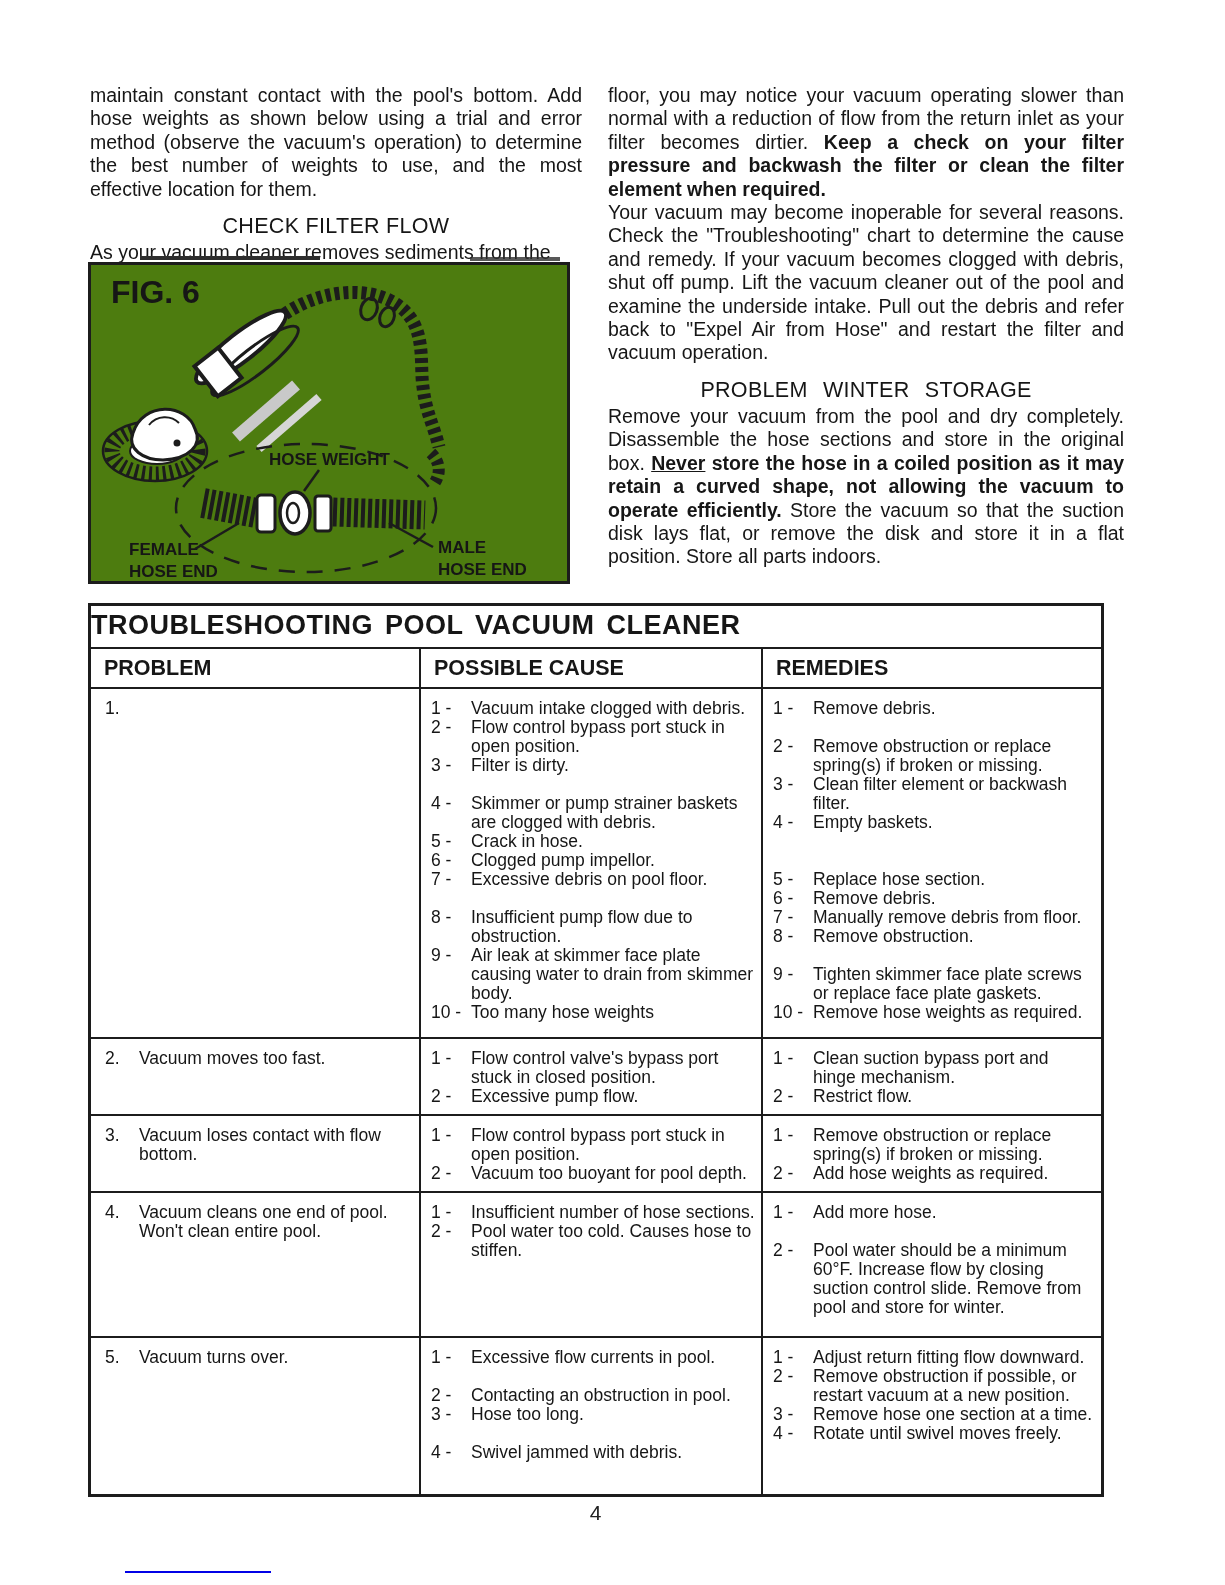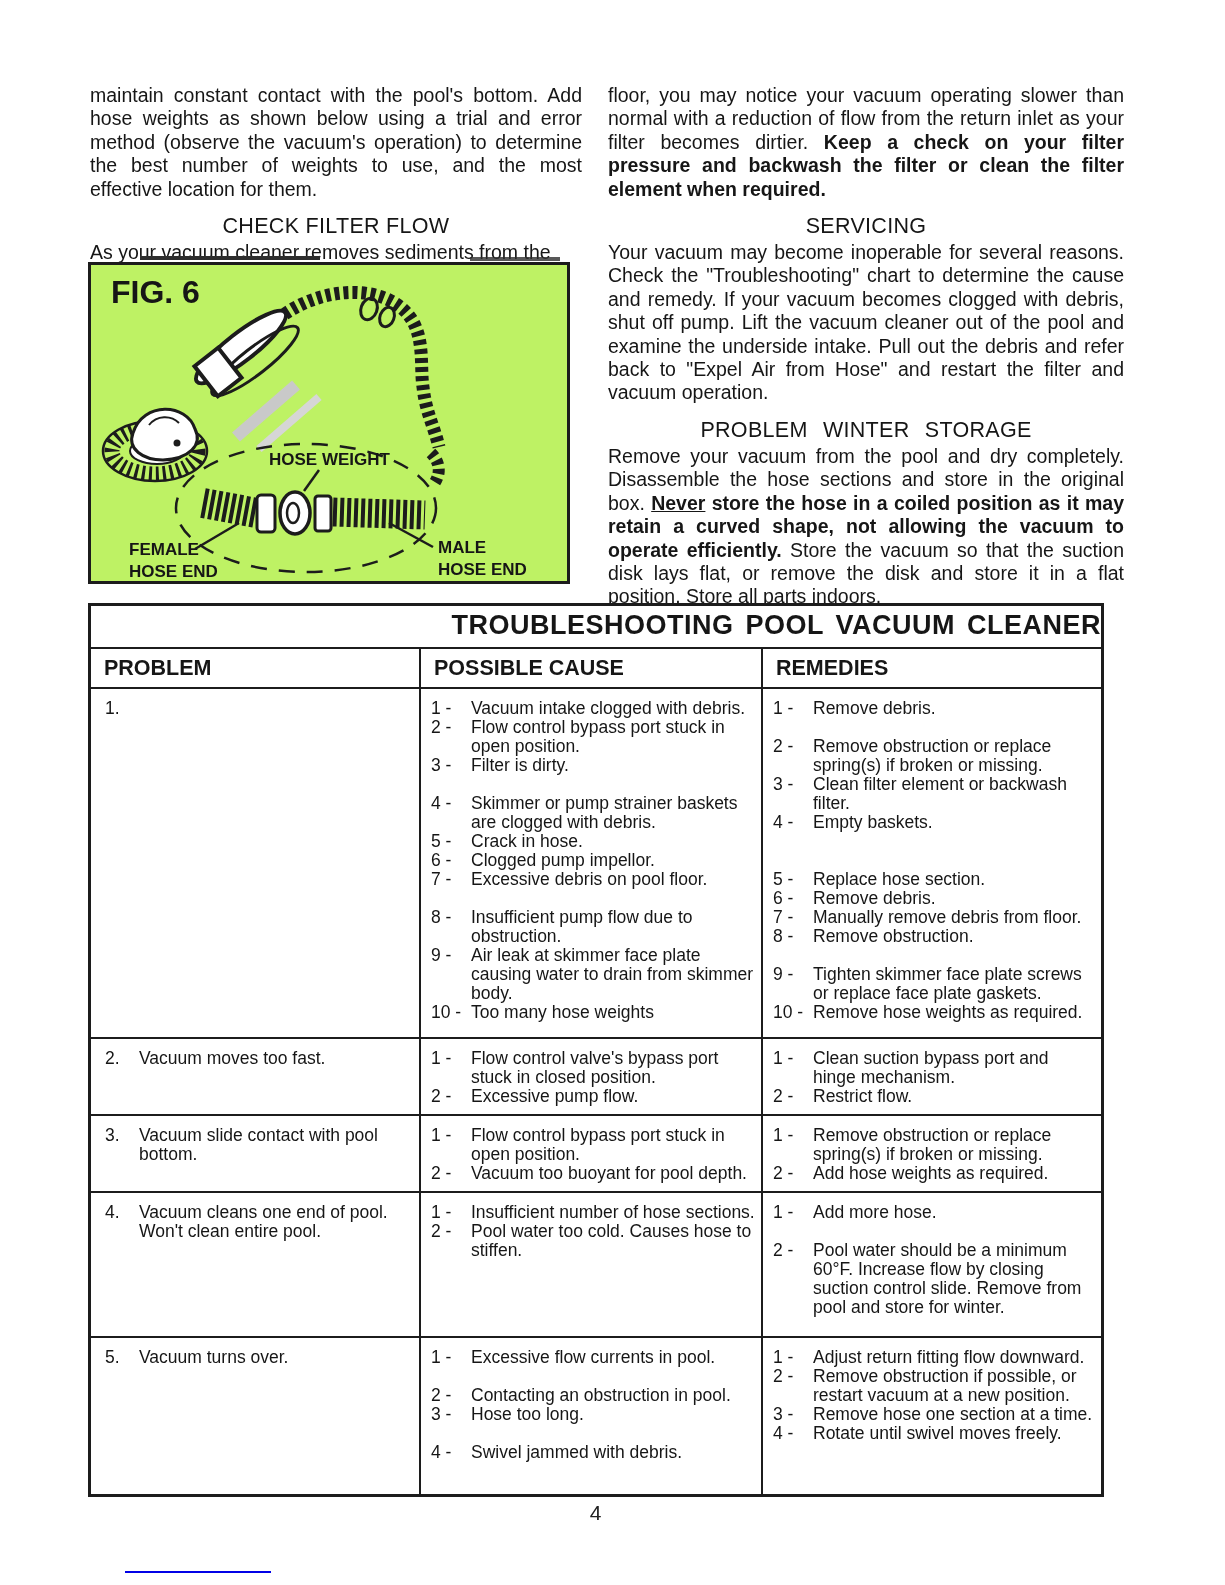--- a/index.html
+++ b/index.html
@@ -19,32 +19,32 @@
     font-weight:400; font-size:21.5px; text-align:center;
     margin:13px 0 2px; letter-spacing:.3px;
   }
   .wide-words { word-spacing:9px; }
   .b { font-weight:700; }
   .bu { font-weight:700; text-decoration:underline; }
 
   
   #figure {
     position:absolute; left:88px; top:262px; width:482px; height:322px;
-    border:3px solid #1c1c1c; background:#bef264; overflow:hidden;
+    border:3px solid #1c1c1c; background:#4d7c0f; overflow:hidden;
   }
   #figure svg { position:absolute; left:0; top:0; }
   .smudge { position:absolute; background:#2e2e2e; }
 
   
   #ts-table {
     position:absolute; left:88px; top:603px; width:1016px;
     border:3px solid #1c1c1c; background:#fff;
   }
   .ts-title {
-    font-weight:700; font-size:27px; text-align:right;
+    font-weight:700; font-size:27px; text-align:left;
     letter-spacing:.5px; word-spacing:4px;
     padding:4px 0 6px; border-bottom:2px solid #1c1c1c;
   }
   .ts-grid { display:grid; grid-template-columns:328px 342px 1fr; }
   .th {
     font-weight:700; font-size:21.5px;
     padding:7px 8px 6px 13px; border-bottom:2px solid #1c1c1c;
   }
   .td {
     font-size:17.5px; line-height:19px;
@@ -77,21 +77,20 @@
 
 <div id="left-col" class="textcol">
   <p class="body-text">maintain constant contact with the pool's bottom. Add hose weights as shown below using a trial and error method (observe the vacuum's operation) to determine the best number of weights to use, and the most effective location for them.</p>
   <div class="section-heading">CHECK FILTER FLOW</div>
   <p class="body-text" style="text-align:left">As your vacuum cleaner removes sediments from the pool</p>
 </div>
 
 <div id="right-col" class="textcol">
   <p class="body-text"><span>floor, you may notice your vacuum operating slower than normal with a reduction of flow from the return inlet as your filter becomes dirtier. </span><span class="b">Keep a check on your filter pressure and backwash the filter or clean the filter element when required.</span></p>
 
-  <div class="section-heading">SERVICING</div>
   <p class="body-text">Your vacuum may become inoperable for several reasons. Check the "Troubleshooting" chart to determine the cause and remedy. If your vacuum becomes clogged with debris, shut off pump. Lift the vacuum cleaner out of the pool and examine the underside intake. Pull out the debris and refer back to "Expel Air from Hose" and restart the filter and vacuum operation.</p>
 
   <div class="section-heading wide-words">PROBLEM  WINTER  STORAGE</div>
   <p class="body-text"><span>Remove your vacuum from the pool and dry completely. Disassemble the hose sections and store in the original box. </span><span class="bu">Never</span><span class="b"> store the hose in a coiled position as it may retain a curved shape, not allowing the vacuum to operate efficiently.</span><span> Store the vacuum so that the suction disk lays flat, or remove the disk and store it in a flat position. Store all parts indoors.</span></p>
 </div>
 
 <div class="smudge" style="left:140px; top:256px; width:180px; height:4px;"></div>
 <div class="smudge" style="left:470px; top:257px; width:90px; height:4px; opacity:.8;"></div>
 
 <div id="figure">
@@ -261,21 +260,21 @@
           <span class="txt">Clean suction bypass port and hinge mechanism.</span>
         </div>
         <div class="li">
           <span class="num">2 -</span>
           <span class="txt">Restrict flow.</span>
         </div>
       </div>
       <div class="td c1 prob-cell r2">
         <div class="li">
           <span class="num pnum">3.</span>
-          <span class="txt">Vacuum slide contact with pool bottom.</span>
+          <span class="txt">Vacuum loses contact with flow bottom.</span>
         </div>
       </div>
       <div class="td c2 r2">
         <div class="li">
           <span class="num">1 -</span>
           <span class="txt">Flow control bypass port stuck in open position.</span>
         </div>
         <div class="li">
           <span class="num">2 -</span>
           <span class="txt">Vacuum too buoyant for pool depth.</span>

